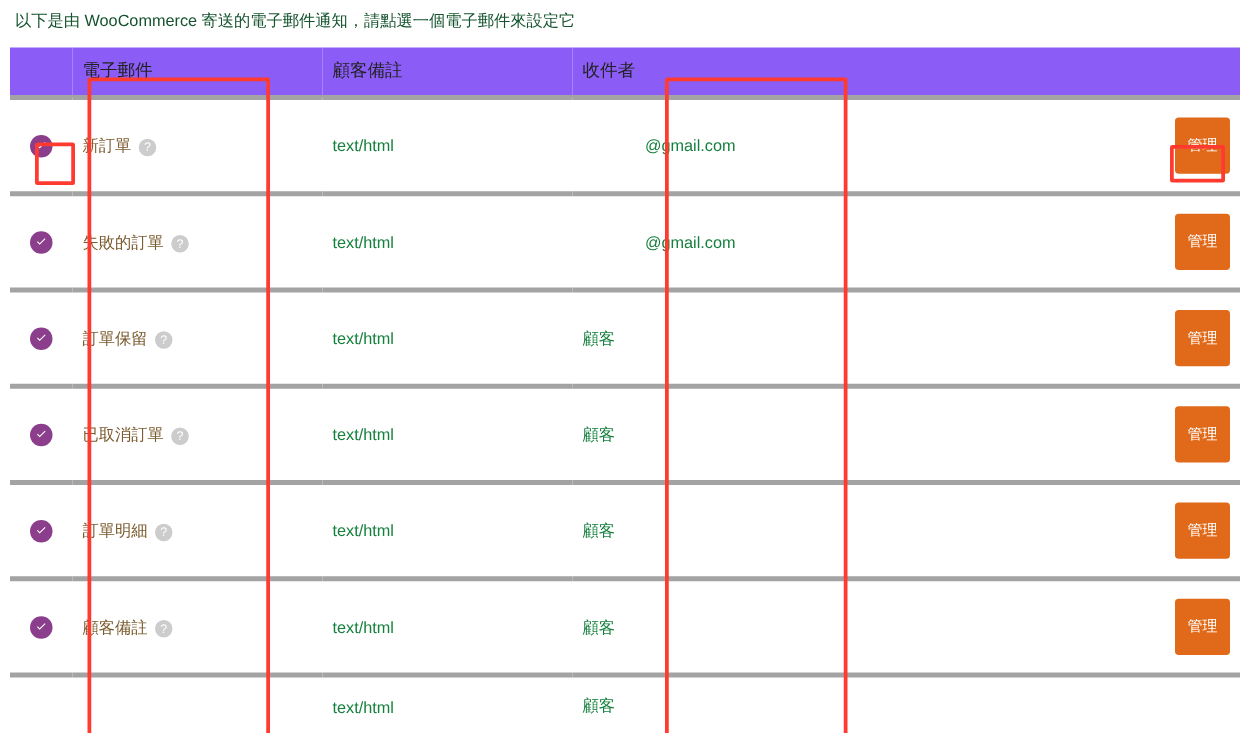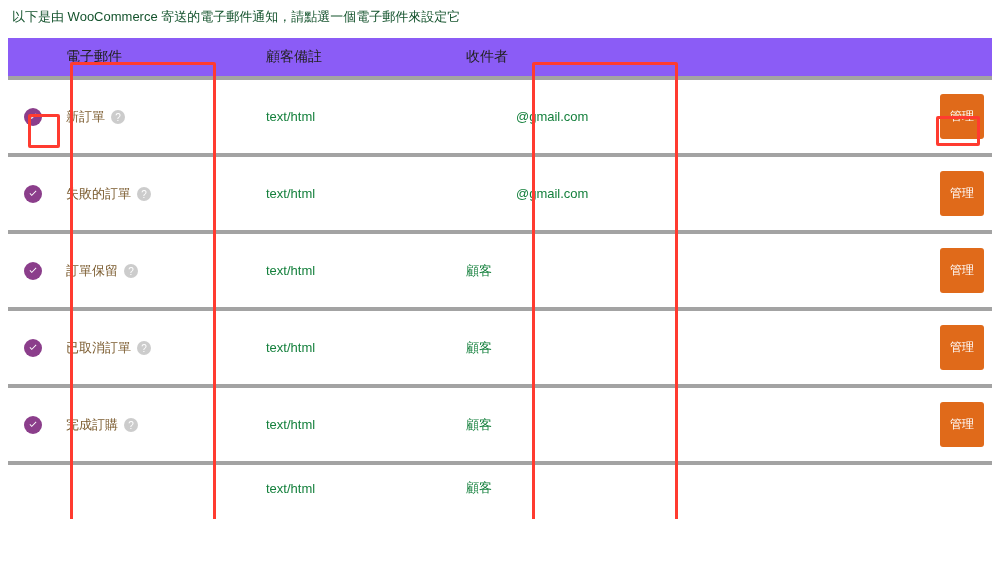--- a/index.html
+++ b/index.html
@@ -164,21 +164,32 @@
           <td class="col-type content-type">text/html</td>
           <td class="col-recipient recipient">顧客</td>
           <td class="col-action"><button class="manage-btn">管理</button></td>
         </tr>
         <tr>
           <td class="col-status"><span class="status-icon status-enabled">
               <svg viewBox="0 0 16 16">
                 <path d="M6 11L2.5 7.5l1-1L6 9l6.5-6.5 1 1z"></path>
               </svg>
             </span></td>
-          <td class="col-name"><span class="email-name">完成訂購</span><span class="help-icon">?</span></td>
+          <td class="col-name"><span class="email-name">訂單明細</span><span class="help-icon">?</span></td>
+          <td class="col-type content-type">text/html</td>
+          <td class="col-recipient recipient">顧客</td>
+          <td class="col-action"><button class="manage-btn">管理</button></td>
+        </tr>
+        <tr>
+          <td class="col-status"><span class="status-icon status-enabled">
+              <svg viewBox="0 0 16 16">
+                <path d="M6 11L2.5 7.5l1-1L6 9l6.5-6.5 1 1z"></path>
+              </svg>
+            </span></td>
+          <td class="col-name"><span class="email-name">顧客備註</span><span class="help-icon">?</span></td>
           <td class="col-type content-type">text/html</td>
           <td class="col-recipient recipient">顧客</td>
           <td class="col-action"><button class="manage-btn">管理</button></td>
         </tr>
         <tr>
           <td class="col-status"></td>
           <td class="col-name"></td>
           <td class="col-type content-type">text/html</td>
           <td class="col-recipient recipient">顧客</td>
           <td class="col-action"></td>

